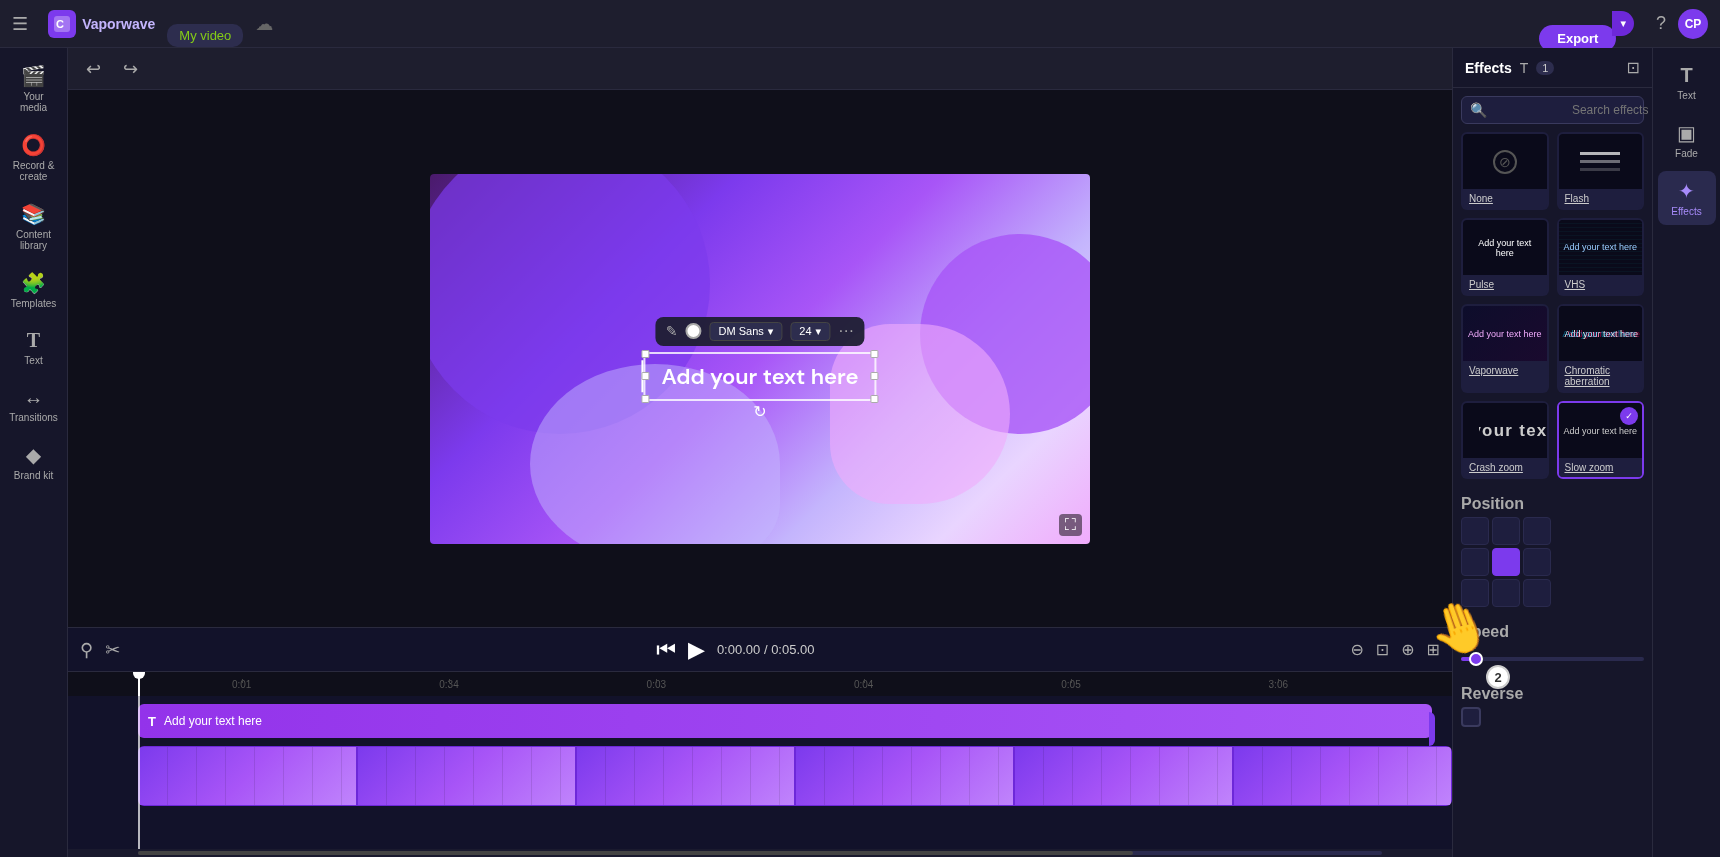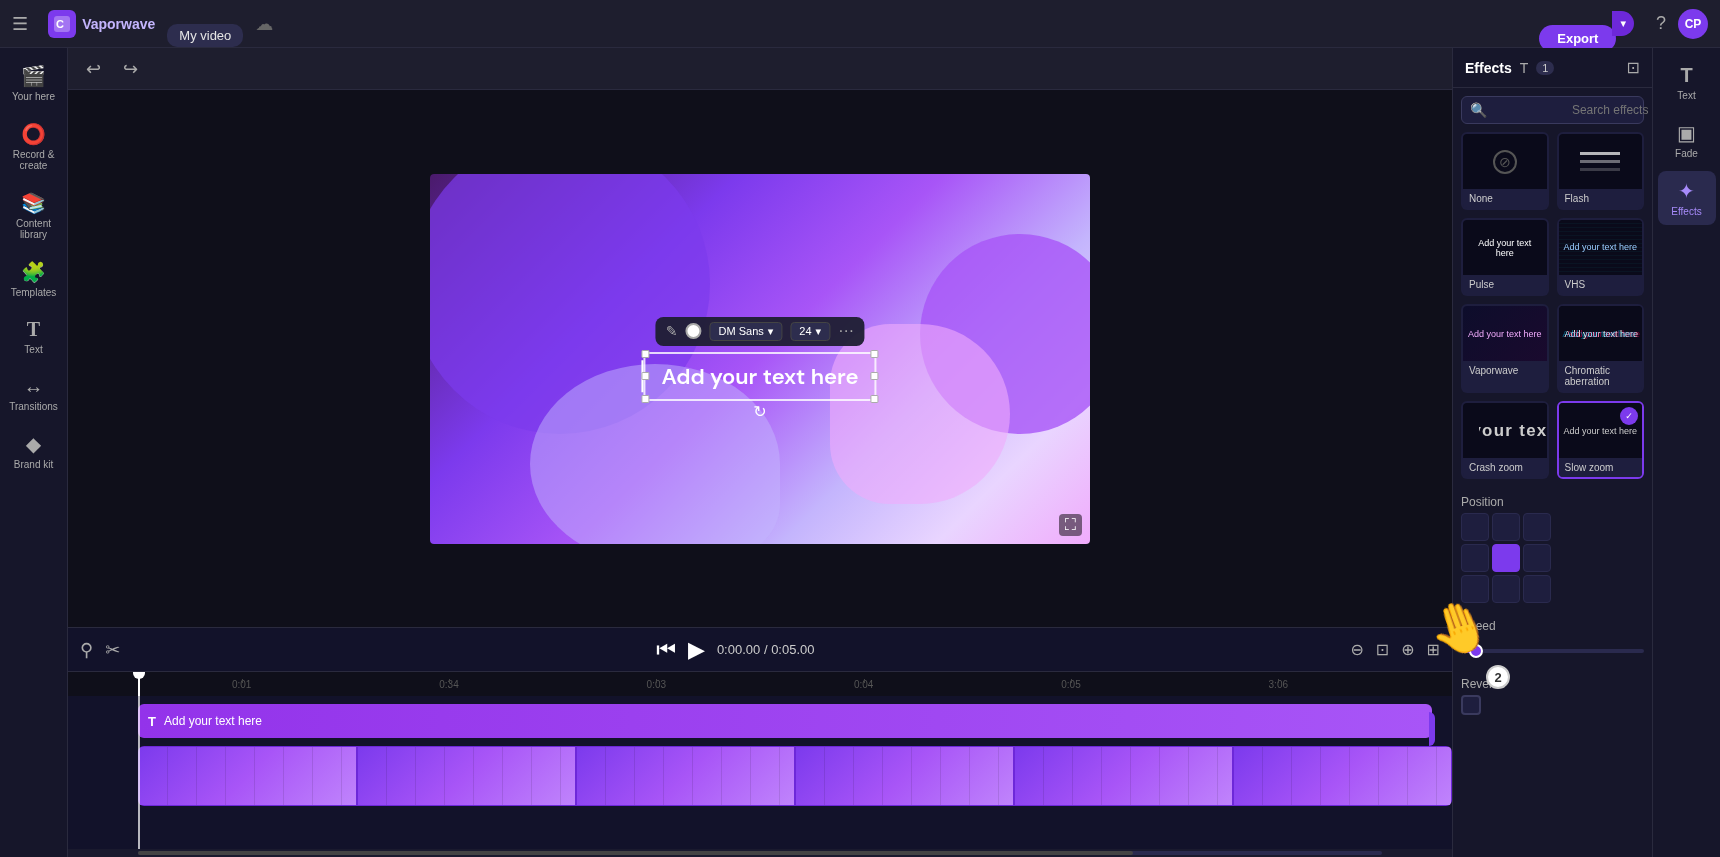--- a/index.html
+++ b/index.html
@@ -32,21 +32,21 @@
       width: 28px; height: 28px;
       background: #7c3aed;
       border-radius: 6px;
       display: flex; align-items: center; justify-content: center;
       font-size: 14px;
     }
     .logo-text { font-size: 14px; font-weight: 600; color: #c4b5fd; }
     .project-name-btn {
       background: #2d2d4e;
       border: none;
-      color: #e5e5e5;
+      color: #84cc16;
       padding: 4px 12px;
       border-radius: 10px;
       font-size: 13px;
       cursor: pointer;
       margin-top: 24px;
     }
     .topbar-spacer { flex: 1; }
     .hamburger-icon { font-size: 18px; cursor: pointer; color: #aaa; margin-right: 8px; }
     .export-btn {
       background: #7c3aed;
@@ -520,34 +520,35 @@
       padding-left: 16px;
     }
     .effect-thumb-slow {
       background: #0a0a1a;
     }
     .effect-label {
       font-size: 10px;
       color: #ccc;
       padding: 4px 6px;
       background: #1e1e3e;
+      text-decoration: underline;
     }
     .no-effect-icon {
       width: 24px; height: 24px;
       border-radius: 50%;
       border: 2px solid #555;
       display: flex; align-items: center; justify-content: center;
     }
     .no-effect-x { font-size: 14px; color: #555; }
 
     .section-label {
-      font-size: 12px;
+      font-size: 16px;
       color: #aaa;
       padding: 8px 8px 4px;
-      font-weight: 400;
+      font-weight: 700;
     }
 
     
     .position-grid {
       display: grid;
       grid-template-columns: repeat(3, 28px);
       grid-template-rows: repeat(3, 28px);
       gap: 3px;
       margin: 0 8px 8px;
     }
@@ -713,21 +714,21 @@
     <span class="topbar-icon">?</span>
     <div class="avatar">CP</div>
   </div>
 </div>
 
 <div class="main-layout">
 
   <div class="left-sidebar">
     <div class="sidebar-item">
       <span class="icon">🎬</span>
-      <span class="label">Your here</span>
+      <span class="label">Your media</span>
     </div>
     <div class="sidebar-item">
       <span class="icon">⭕</span>
       <span class="label">Record &amp; create</span>
     </div>
     <div class="sidebar-item">
       <span class="icon">📚</span>
       <span class="label">Content library</span>
     </div>
     <div class="sidebar-item">

